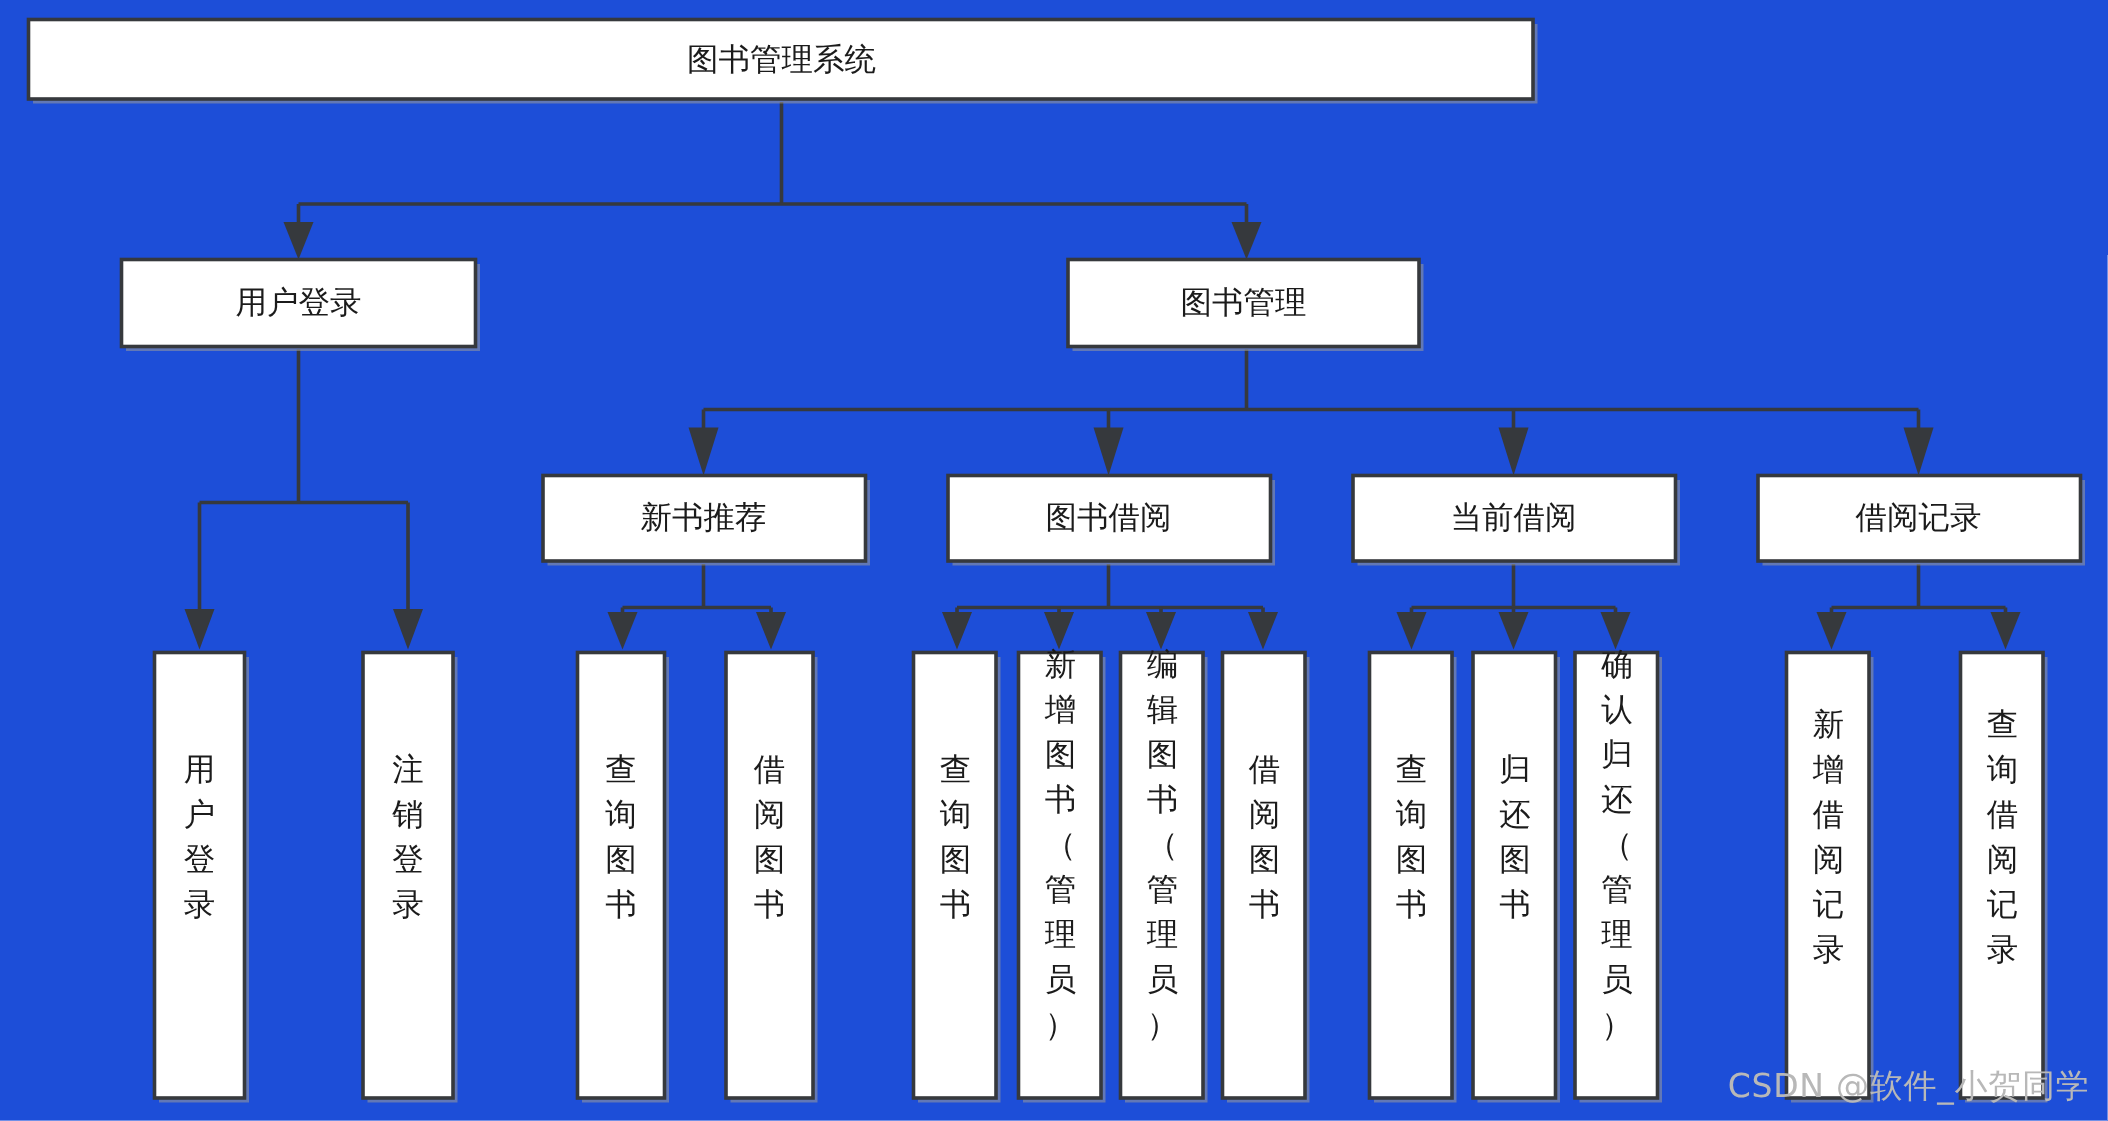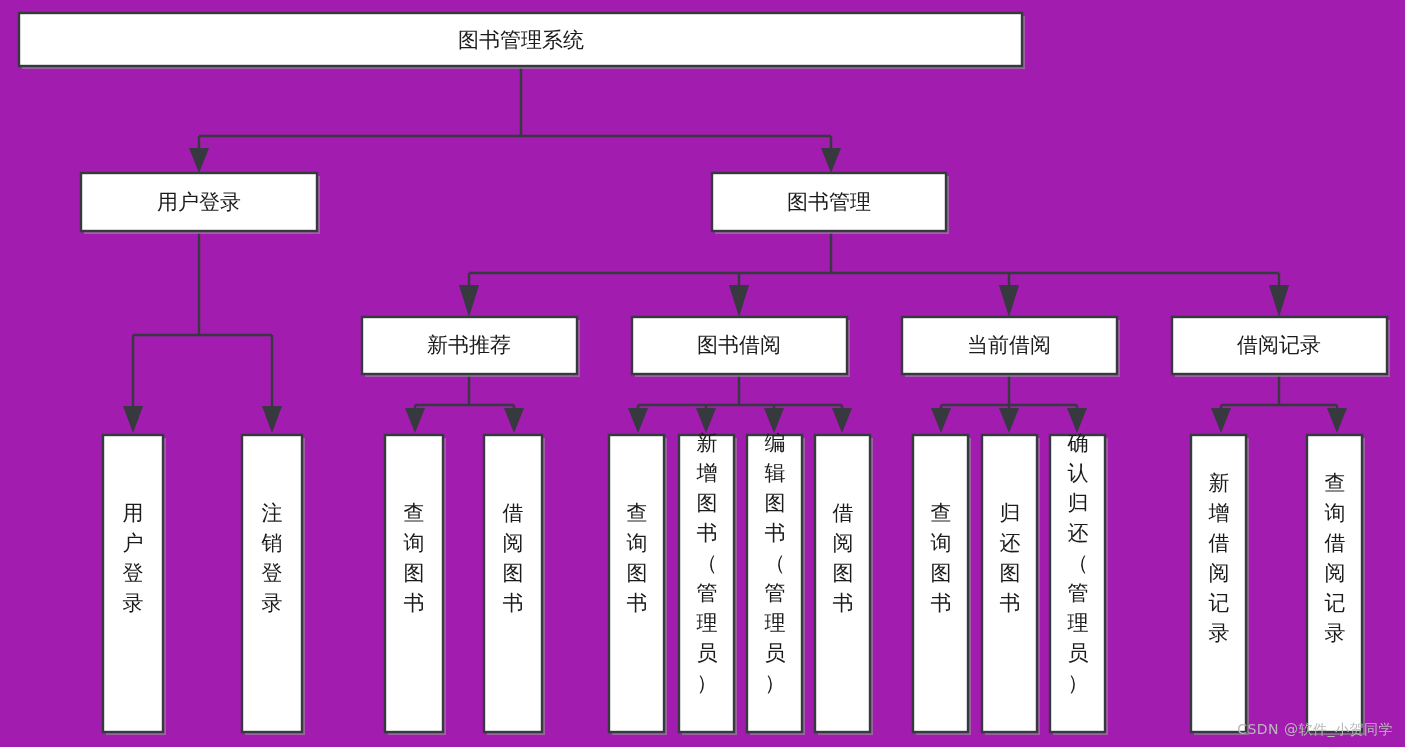--- a/index.html
+++ b/index.html
@@ -11,21 +11,21 @@
   body {
     width: 1405px;
     height: 747px;
     font-family: "DejaVu Sans", "Liberation Sans", sans-serif;
     overflow: hidden;
   }
   #diagram-root {
     position: relative;
     width: 1405px;
     height: 747px;
-    background: #a21caf;
+    background: #1d4ed8;
   }
   svg#flow {
     position: absolute;
     top: 0;
     left: 0;
     width: 1405px;
     height: 747px;
     display: block;
   }
   .node-rect {
@@ -58,21 +58,21 @@
     font-family: "DejaVu Sans", "Liberation Sans", sans-serif;
     font-size: 21px;
     fill: #1b1b1b;
     text-anchor: middle;
   }
   .watermark {
     position: absolute;
     right: 12px;
     bottom: 8px;
     font-family: "DejaVu Sans", "Liberation Sans", sans-serif;
-    font-size: 14px;
+    font-size: 22px;
     color: #b8b8b8;
     letter-spacing: 0.5px;
     white-space: nowrap;
     user-select: none;
   }
 </style>
 </head>
 <body>
 
 <div id="diagram-root">

